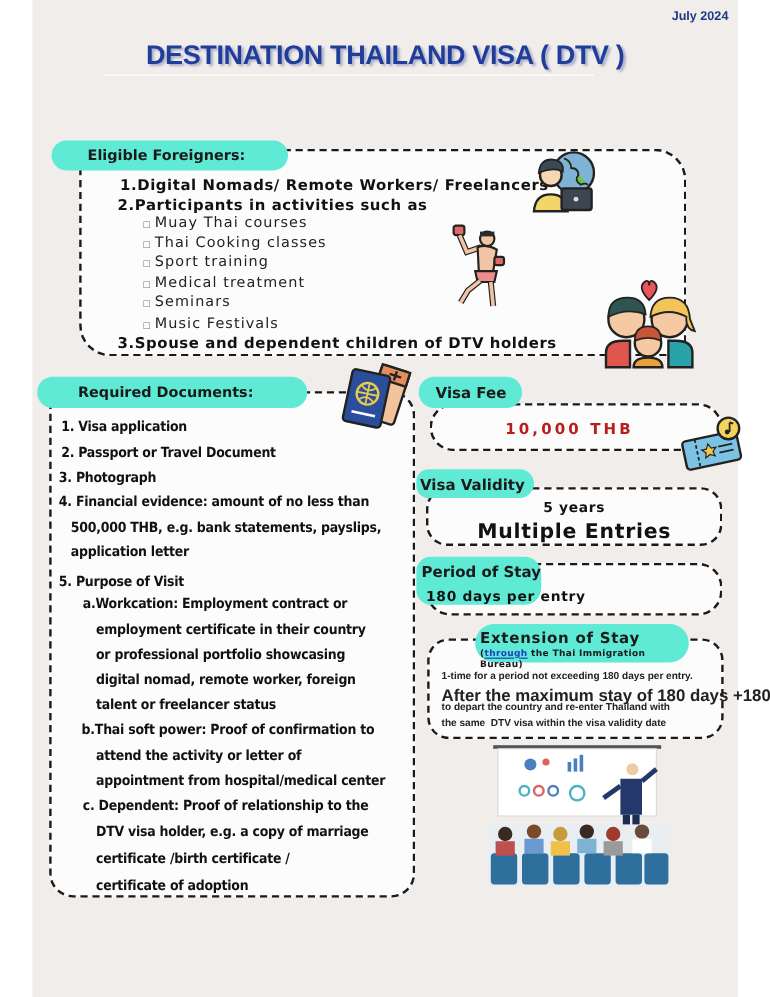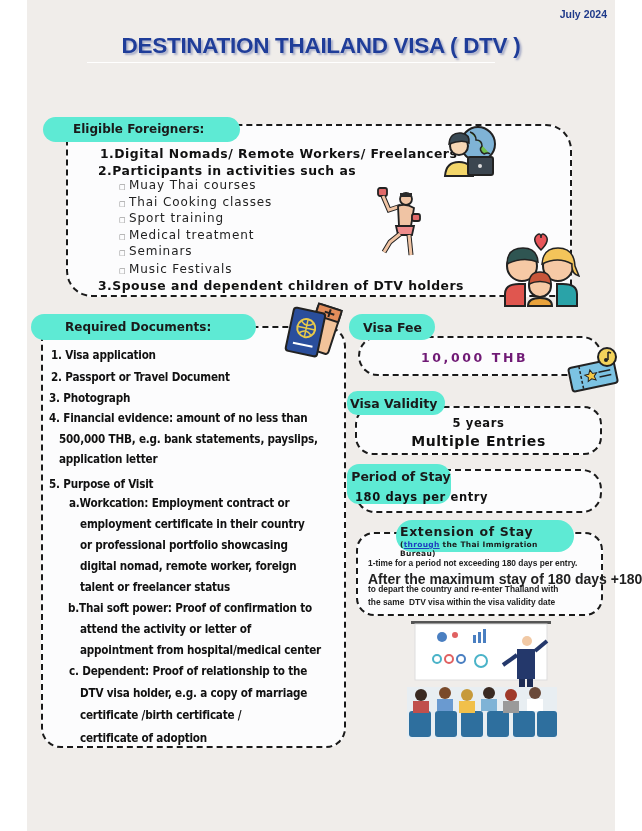--- a/index.html
+++ b/index.html
@@ -136,41 +136,41 @@
       <circle cx="22" cy="26" r="9" fill="none" stroke="#e8c94a" stroke-width="2"></circle>
       <path d="M13 26 h18 M22 17 v18 M16 20 q6 6 12 0 M16 32 q6 -6 12 0" fill="none" stroke="#e8c94a" stroke-width="1.5"></path>
       <line x1="12" y1="43" x2="32" y2="43" stroke="#fff" stroke-width="2"></line>
     </g>
   </svg>
 
   <div class="pill" style="left:322px; top:314px; width:86px; height:26px; padding:6px 0 0 14px; font-size:12.5px;">
     <span>Visa Fee</span>
   </div>
   <div class="dash" style="left:331px; top:336px; width:244px; height:40px; border-radius:20px;"></div>
-  <div class="txt b" style="left:394px; top:350px; font-size:12.5px; letter-spacing:2.6px; color:#701a75;">10,000 THB</div>
+  <div class="txt b" style="left:394px; top:350px; font-size:12.5px; letter-spacing:2.6px; color:#b91c1c;">10,000 THB</div>
 
   <svg class="icon" style="left:540px; top:345px;" width="56" height="50" viewBox="0 0 56 50">
     <g transform="rotate(-12 28 30)">
       <rect x="3" y="18" width="46" height="24" rx="3" fill="#7cc3e3" stroke="#222" stroke-width="2"></rect>
       <line x1="14" y1="18" x2="14" y2="42" stroke="#222" stroke-width="1.5" stroke-dasharray="3 2"></line>
       <path d="M22 28 l2 -4 l2 4 l4 0 l-3 3 l1 4 l-4 -2 l-4 2 l1 -4 l-3 -3z" fill="#f3c845" stroke="#222" stroke-width="1"></path>
       <line x1="32" y1="28" x2="44" y2="28" stroke="#222" stroke-width="1.5"></line>
       <line x1="32" y1="33" x2="44" y2="33" stroke="#222" stroke-width="1.5"></line>
     </g>
     <circle cx="40" cy="12" r="9" fill="#f3d35b" stroke="#222" stroke-width="2"></circle>
     <path d="M41 7 v8 M41 7 l3 1" stroke="#222" stroke-width="1.5" fill="none"></path>
     <circle cx="39" cy="15" r="2" fill="#222"></circle>
   </svg>
 
   <div class="pill" style="left:320px; top:391px; width:98px; height:24px; padding:5px 0 0 3px; font-size:12.5px; border-radius:12px 14px 14px 12px;">
     <span>Visa Validity</span>
   </div>
   <div class="dash" style="left:328px; top:406px; width:247px; height:49px; border-radius:18px;"></div>
   <div class="txt b" style="left:328px; width:247px; text-align:center; top:416px; font-size:11.5px; letter-spacing:0.6px;">5 years</div>
-  <div class="txt b" style="left:328px; width:247px; text-align:center; top:433px; font-size:14px; letter-spacing:0.6px;">Multiple Entries</div>
+  <div class="txt b" style="left:328px; width:247px; text-align:center; top:433px; font-size:17px; letter-spacing:0.6px;">Multiple Entries</div>
 
   <div class="pill" style="left:320px; top:464px; width:104px; height:40px; padding:5px 0 0 4px; font-size:12.5px; border-radius:12px 14px 14px 12px;text-align:center;">
     <span>Period of Stay</span>
   </div>
   <div class="dash" style="left:328px; top:469px; width:247px; height:44px; border-radius:20px;"></div>
   <div class="txt b" style="left:328px; width:241px; top:490px; font-size:11.5px; letter-spacing:0.6px;">180 days per entry</div>
 
   <div class="pill" style="left:325px; top:520px; width:178px; height:32px; padding:4px 0 0 4px; border-radius:16px;margin-left:44px;">
     <div style="font-size:12.5px; letter-spacing:0.6px;">Extension of Stay</div>
     <div style="font-size:7.5px; margin-top:1px; letter-spacing:0.3px;"><span>(</span><span style="color:#1f3fbf; text-decoration:underline;">through</span><span> the Thai Immigration Bureau)</span></div>

